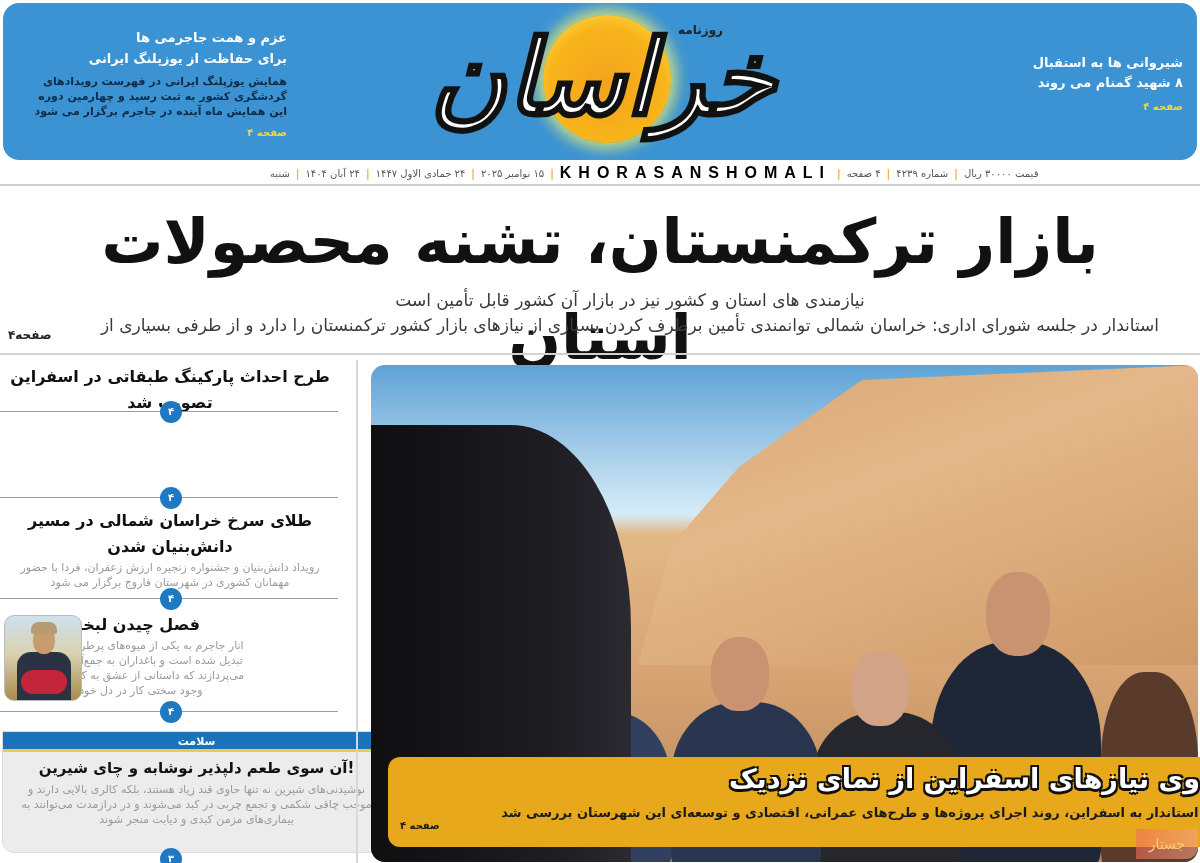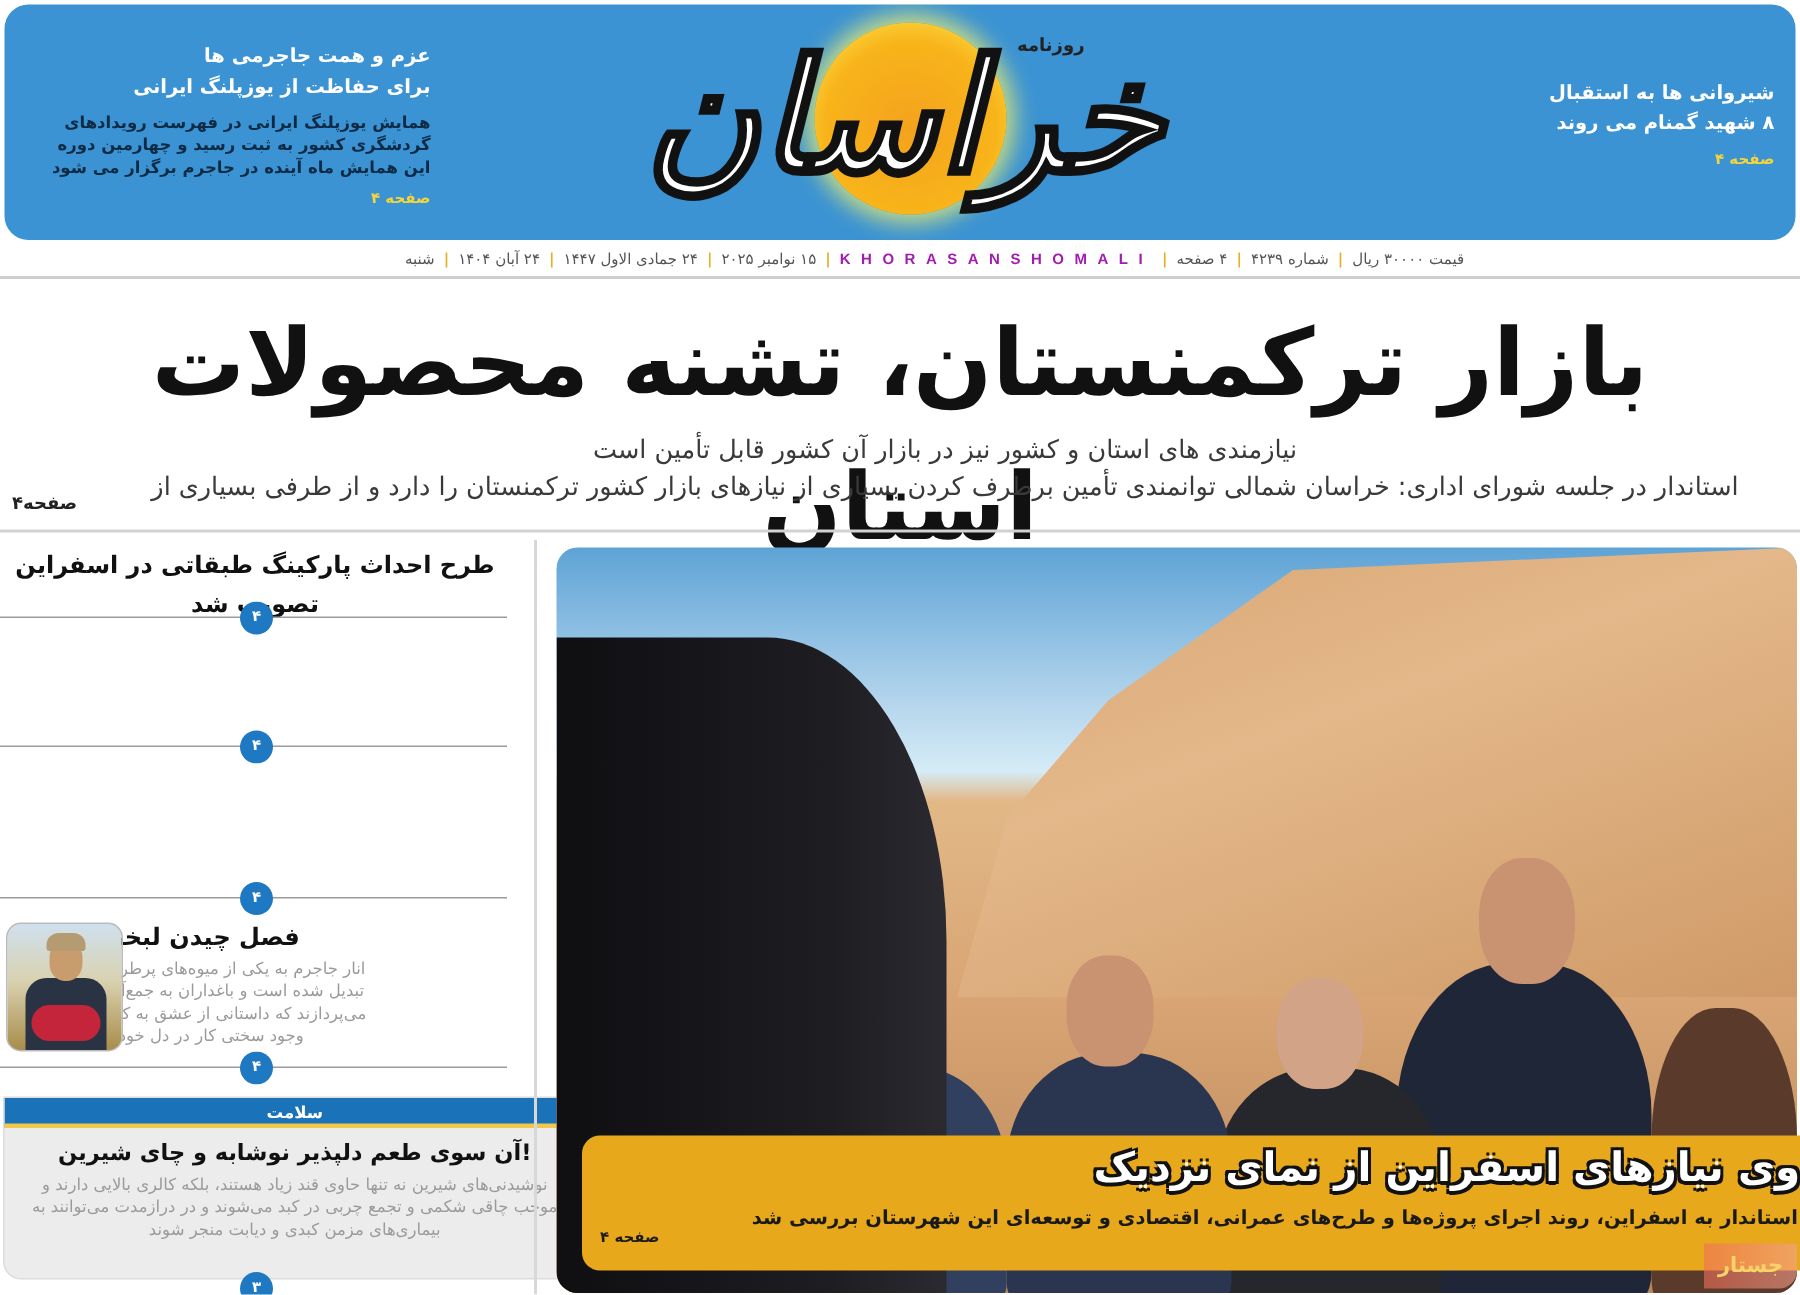--- a/index.html
+++ b/index.html
@@ -33,21 +33,21 @@
     -webkit-text-stroke: 3px #111; letter-spacing: -2px;
   }
 
   
   .datebar {
     position: absolute; left: 270px; top: 163px; width: 720px; height: 20px;
     display: flex; flex-direction: row-reverse; align-items: center; gap: 6px;
     font-size: 10px; color: #555; direction: rtl; white-space: nowrap; text-align: center;
   }
   .datebar .sep { color: #e5b12a; font-weight: bold; }
-  .datebar .brand { font-family: "Liberation Sans", sans-serif; letter-spacing: 7px; font-size: 10px; color: #a21caf; direction: ltr; font-weight: bold; }
+  .datebar .brand { font-family: "Liberation Sans", sans-serif; letter-spacing: 7px; font-size: 16px; color: #000000; direction: ltr; font-weight: bold; }
   .rule { position: absolute; left: 0; top: 184px; width: 1200px; height: 2px; background: #cfcfcf; }
 
   
   .headline {
     position: absolute; left: 100px; top: 194px; width: 1000px; height: 96px;
     font-family: "DejaVu Sans", sans-serif; font-weight: bold; font-size: 62px; line-height: 96px;
     text-align: center; direction: rtl; color: #111; letter-spacing: -1px;
   }
   .subhead {
     position: absolute; left: 80px; top: 288px; width: 1100px;
@@ -113,21 +113,21 @@
     font-weight: bold; font-size: 27px; line-height: 44px; color: #ffffff;
     text-shadow: 2px 2px 0 #111, -2px -2px 0 #111, 2px -2px 0 #111, -2px 2px 0 #111, 0 3px 0 #111;
     text-align: right;
   }
   .caption .sub { font-size: 13px; font-weight: bold; color: #1a1a1a; line-height: 24px; text-align: right; }
   .caption .pg { position: absolute; left: 12px; bottom: 16px; font-size: 10px; font-weight: bold; color: #1a1a1a; }
 
   .watermark {
     position: absolute; left: 1136px; top: 829px; width: 62px; height: 30px;
     background: linear-gradient(90deg, rgba(240,110,90,0.6), rgba(245,160,140,0.6)); border-radius: 0 0 12px 0;
-    color: #f6d36a; font-size: 14px; font-weight: bold; text-align: center; line-height: 30px; direction: rtl;
+    color: #f6d36a; font-size: 14px; font-weight: normal; text-align: center; line-height: 30px; direction: rtl;
   }
 </style>
 </head>
 <body>
 
 <div class="masthead">
   <div class="mh-box mh-left">
     <div class="t1">عزم و همت جاجرمی ها</div>
     <div class="t1">برای حفاظت از یوزپلنگ ایرانی</div>
     <div class="t2">همایش یوزپلنگ ایرانی در فهرست رویدادهای گردشگری کشور به ثبت رسید و چهارمین دوره این همایش ماه آینده در جاجرم برگزار می شود</div>
@@ -181,20 +181,24 @@
   <div class="divider" style="top:405px; position:fixed; left:0;">
     <div class="ln"></div>
     <div class="num">۴</div>
   </div>
 
   <div class="divider" style="top:491px; position:fixed; left:0;">
     <div class="ln"></div>
     <div class="num">۴</div>
   </div>
 
+  <div class="item" style="top:148px;">
+    <div class="title">طلای سرخ خراسان شمالی در مسیر دانش‌بنیان شدن</div>
+    <div class="body" style="padding:0 20px;">رویداد دانش‌بنیان و جشنواره زنجیره ارزش زعفران، فردا با حضور مهمانان کشوری در شهرستان فاروج برگزار می شود</div>
+  </div>
   <div class="divider" style="top:592px; position:fixed; left:0;">
     <div class="ln"></div>
     <div class="num">۴</div>
   </div>
 
   <div class="item" style="top:252px; left:0; width:260px;">
     <div class="title">فصل چیدن لبخند!</div>
     <div class="body" style="padding:0 4px;">انار جاجرم به یکی از میوه‌های پرطرفدار در استان تبدیل شده است و باغداران به جمع‌آوری محصولی می‌پردازند که داستانی از عشق به کار و تلاش را با وجود سختی کار در دل خود دارد</div>
   </div>
   <div class="divider" style="top:705px; position:fixed; left:0;">

